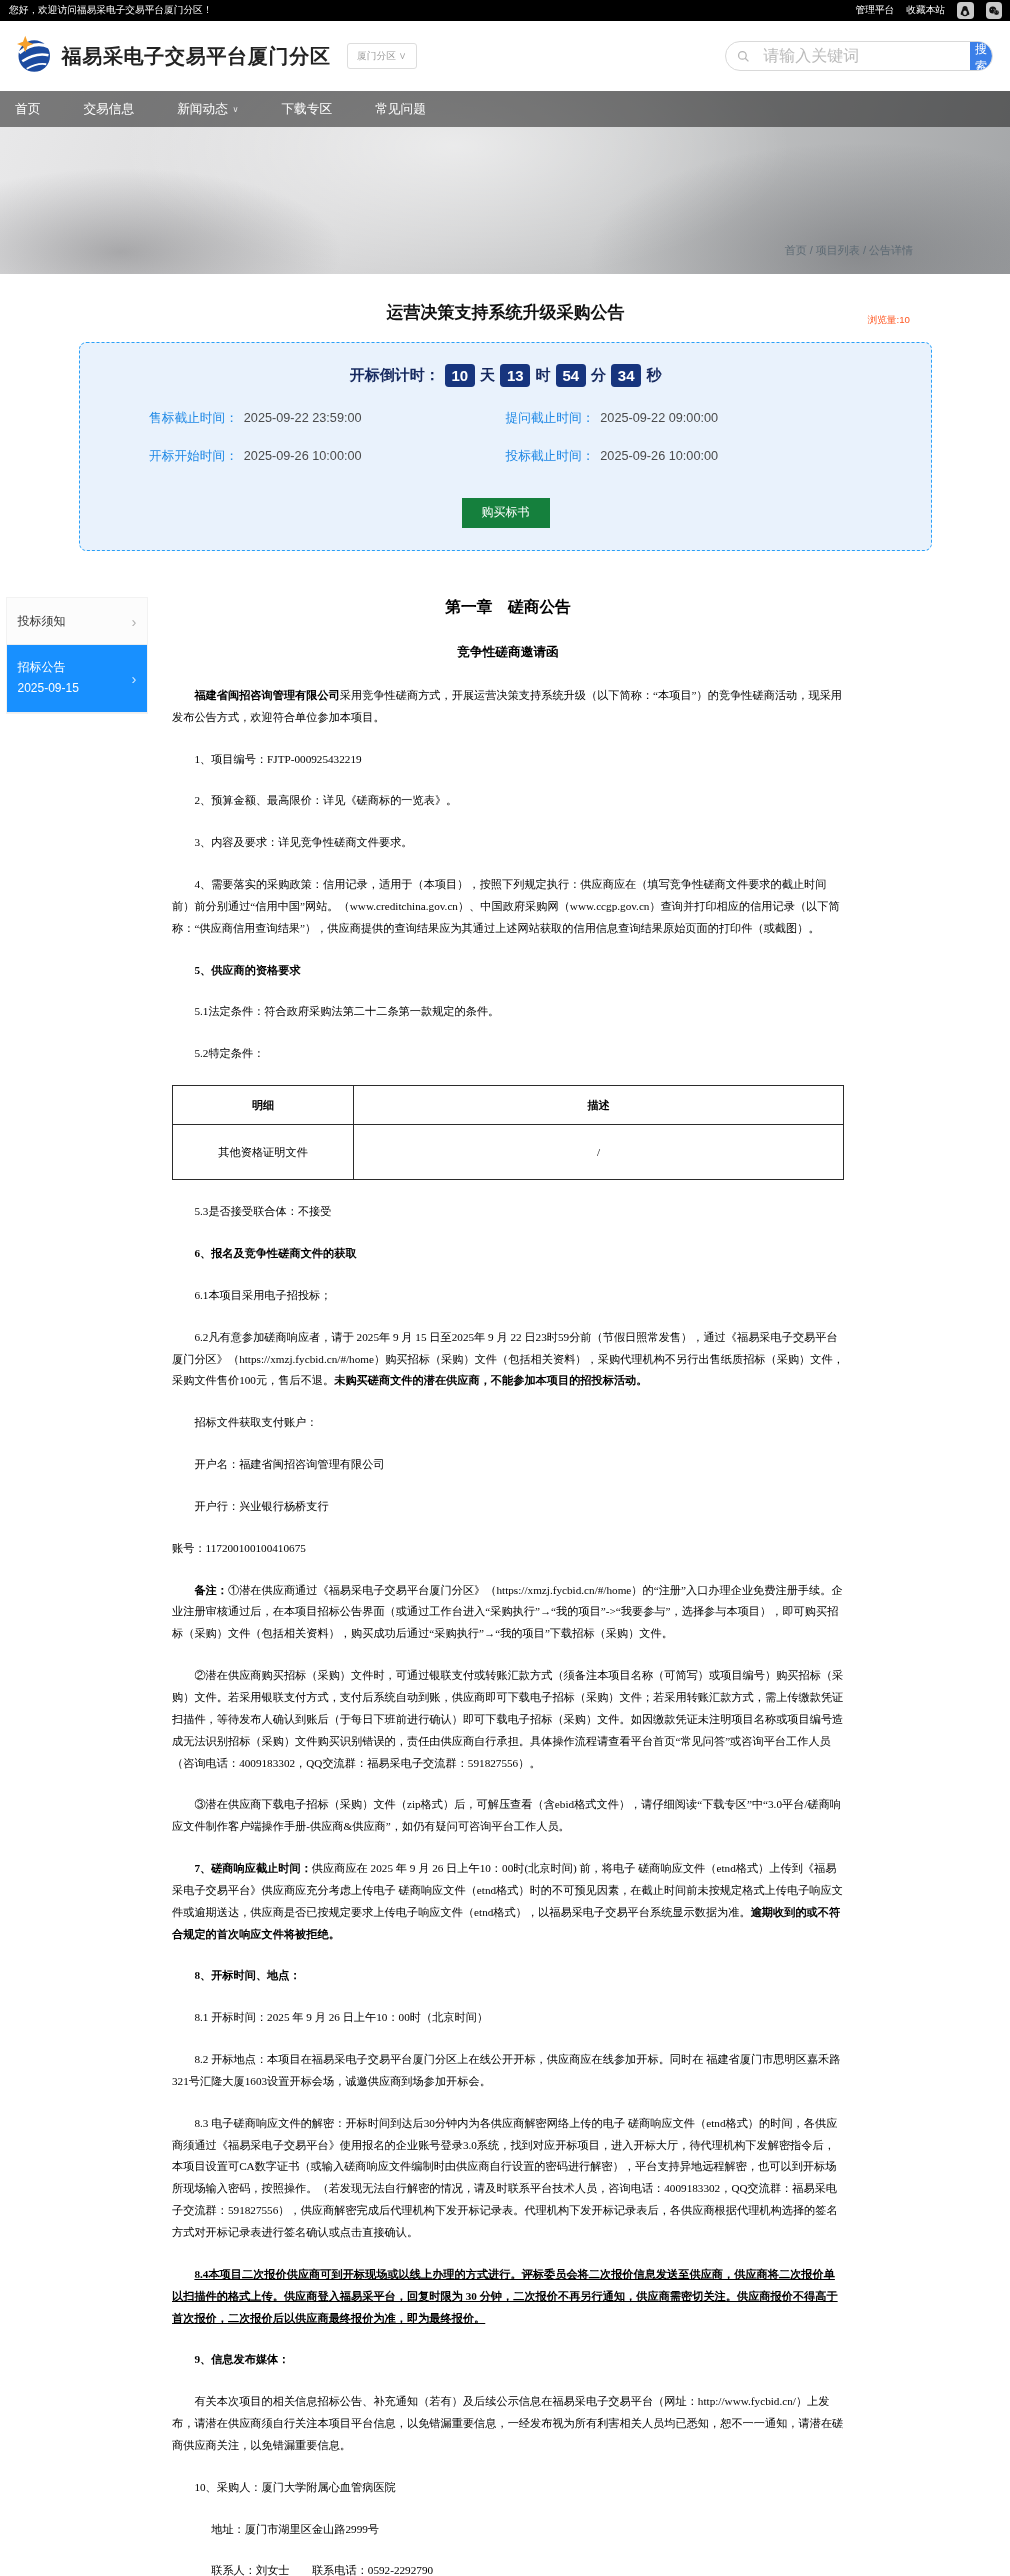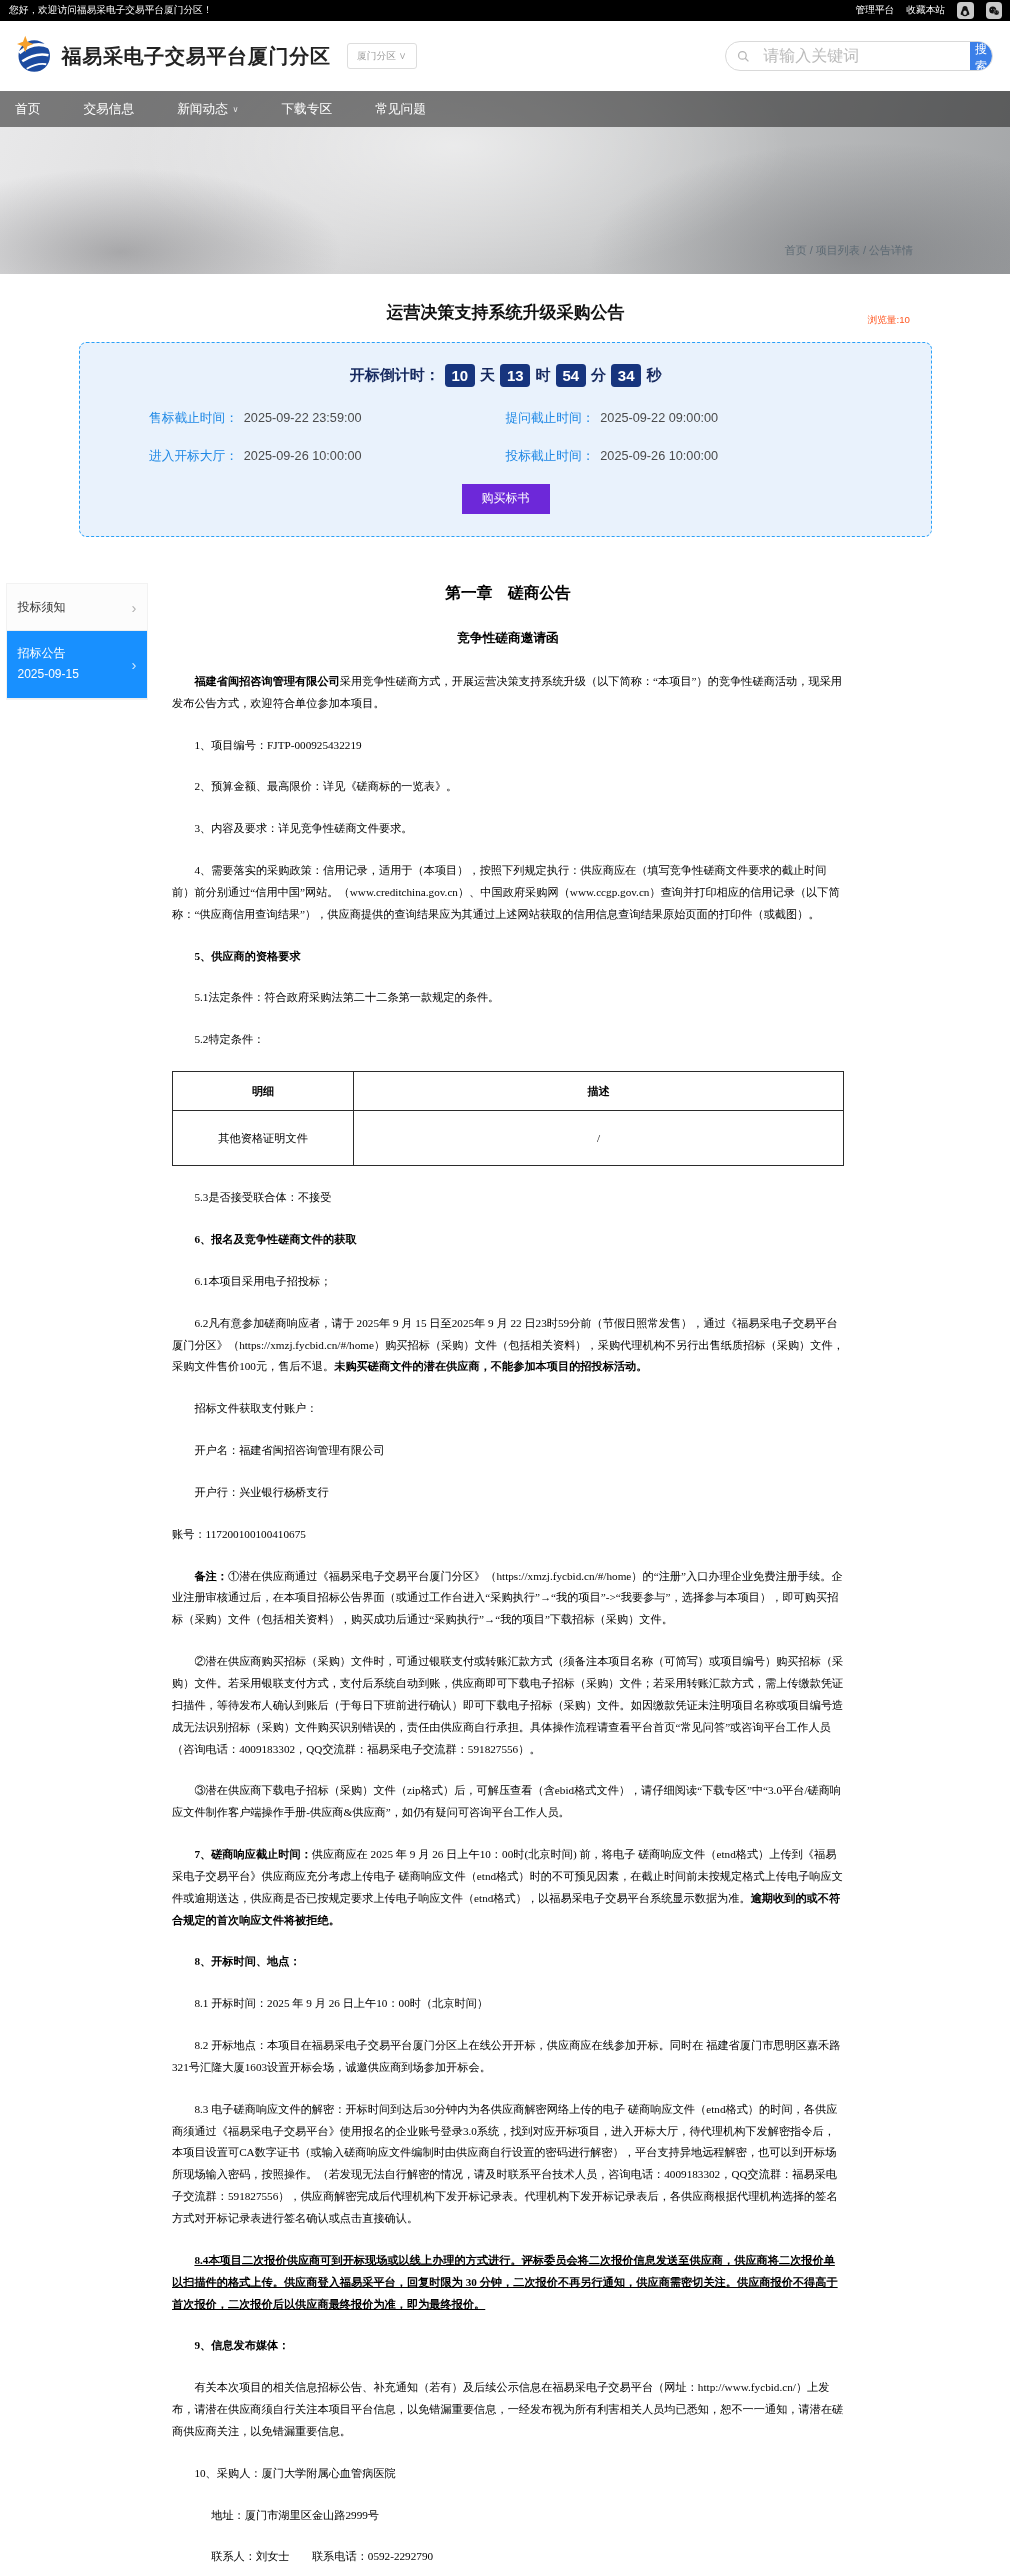--- a/index.html
+++ b/index.html
@@ -51,21 +51,21 @@
   .cd-panel { width:853px; margin:7.5px auto 0; background:#e9f2fc;
               border:1.5px dashed #2aa0f8; border-radius:7.5px; padding:21px 0 22.5px; }
   .cd-line { display:flex; justify-content:center; align-items:center; gap:5.2px;
              font-size:15px; font-weight:bold; color:#15285e; }
   .cd-box { background:#17357e; color:#fff; border-radius:3.7px; padding:3px 6.7px;
             font-size:15px; font-weight:bold; }
   .cd-grid { display:grid; grid-template-columns:1fr 1fr; padding:0 69px;
              margin-top:22.5px; row-gap:21px; font-size:12.7px; }
   .cd-item .lbl { color:#1e88e5; }
   .cd-item .val { color:#4a4a4a; margin-left:6px; }
-  .buy-btn { display:block; margin:19px auto 0; background:#6d28d9; color:#fff;
+  .buy-btn { display:block; margin:33px auto 0; background:#15803d; color:#fff;
              border:none; font-size:12px; padding:6.7px 20px; cursor:pointer; }
 
   
   .content-row { position:relative; margin-top:46px; padding-bottom:150px; background:#fff; }
   .sidebar { position:absolute; left:6px; top:0; width:142px; border:0.7px solid #f2f2f2; }
   .side-item { background:#fcfcfc; padding:14.2px 10.5px; display:flex; justify-content:space-between;
                align-items:center; font-size:12px; color:#333; cursor:pointer;
                border-bottom:0.7px solid #eee; }
   .side-item .chev { color:#b0b0b0; font-size:15px; }
   .side-item.active { background:#1890ff; color:#fff; padding:12px 10.5px; }
@@ -176,21 +176,21 @@
     <span>秒</span>
   </div>
   <div class="cd-grid">
     <div class="cd-item">
       <span class="lbl">售标截止时间：</span><span class="val">2025-09-22 23:59:00</span>
     </div>
     <div class="cd-item">
       <span class="lbl">提问截止时间：</span><span class="val">2025-09-22 09:00:00</span>
     </div>
     <div class="cd-item">
-      <span class="lbl">进入开标大厅：</span><span class="val">2025-09-26 10:00:00</span>
+      <span class="lbl">开标开始时间：</span><span class="val">2025-09-26 10:00:00</span>
     </div>
     <div class="cd-item">
       <span class="lbl">投标截止时间：</span><span class="val">2025-09-26 10:00:00</span>
     </div>
   </div>
   <button class="buy-btn">购买标书</button>
 </div>
 
 <div class="content-row">
   <div class="sidebar">

